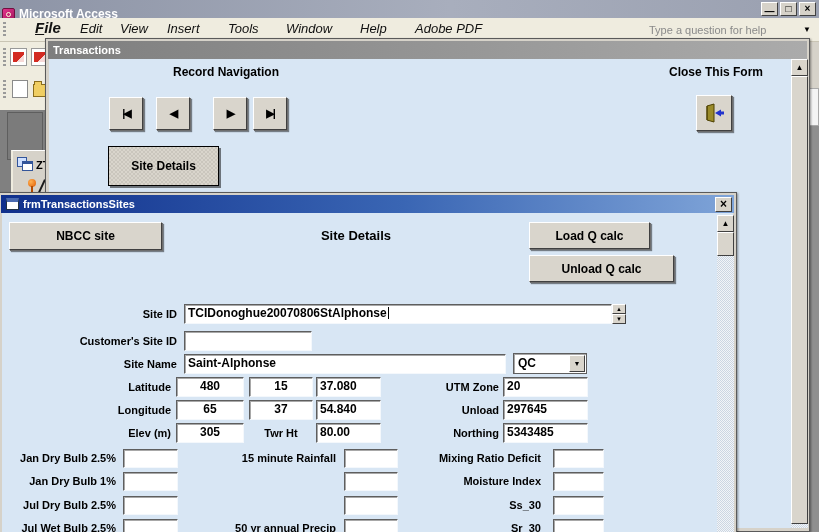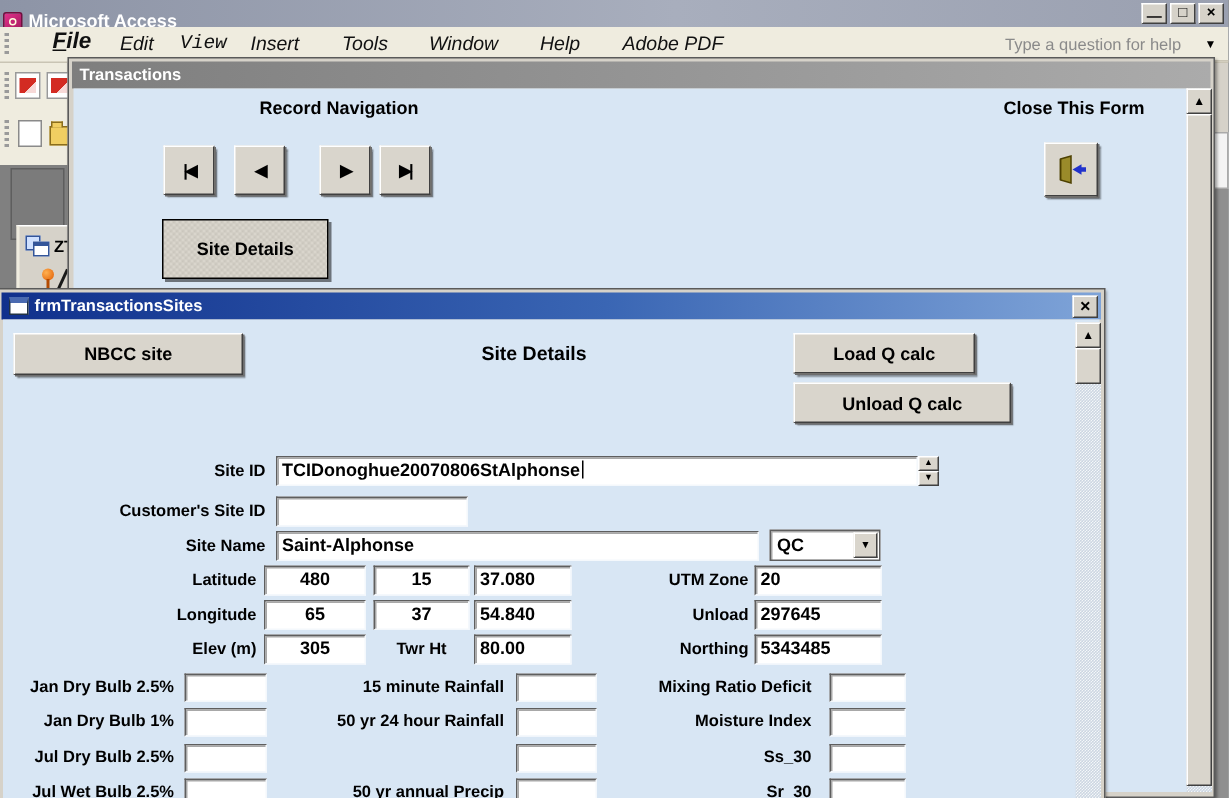--- a/index.html
+++ b/index.html
@@ -27,21 +27,21 @@
     border-top:1px solid #fff; border-left:1px solid #fff;
     border-right:1px solid #404040; border-bottom:1px solid #404040;
     font-size:10px; font-weight:bold; display:flex; align-items:center; justify-content:center;
     line-height:1; }
   .menubar { left:0; top:18px; width:819px; height:24px; background:#efecdf;
     border-bottom:1px solid #c9c4b4; }
   .menu-item { position:absolute; top:3px; font-size:13px; font-style:italic;
     color:#111; display:inline-block; white-space:nowrap; }
   .menu-item.mi-file { font-size:15px; font-weight:bold; }
   .menu-item.mi-file::first-letter { text-decoration: underline; }
-  .help-box { position:absolute; top:6px; left:670px; width:150px; font-size:11px;
+  .help-box { position:absolute; top:6px; left:649px; width:150px; font-size:11px;
     color:#8a8a8a; border-bottom:1px solid #c9c4b4; padding-bottom:4px; }
   .help-arrow { position:absolute; top:7px; left:803px; font-size:8px; color:#000; }
   .grip { position:absolute; width:3px;
     background-image: repeating-linear-gradient(to bottom,#9a9a9a 0 2px, transparent 2px 4px); }
 
   
   .tb-frag { background:#efecdf; }
   .icon-pdf { position:absolute; width:17px; height:18px; background:#fff;
     border:1px solid #999; }
   .icon-pdf i { position:absolute; left:2px; top:3px; right:2px; bottom:3px;
@@ -151,21 +151,21 @@
       <span class="winbtn" style="padding-top:6px">—</span>
       <span class="winbtn">□</span>
       <span class="winbtn">×</span>
     </span>
   </div>
 
   <div class="abs menubar">
     <span class="grip" style="left:3px; top:4px; height:16px;"></span>
     <span class="menu-item mi-file" style="left:35px; top:1px;">File</span>
     <span class="menu-item" style="left:80px;">Edit</span>
-    <span class="menu-item" style="left:120px;font-family:Liberation Mono, monospace;">View</span>
+    <span class="menu-item" style="left:120px;">View</span>
     <span class="menu-item" style="left:167px;">Insert</span>
     <span class="menu-item" style="left:228px;">Tools</span>
     <span class="menu-item" style="left:286px;">Window</span>
     <span class="menu-item" style="left:360px;">Help</span>
     <span class="menu-item" style="left:415px;">Adobe PDF</span>
     <span class="help-box">Type a question for help</span>
     <span class="help-arrow">▼</span>
   </div>
 
   <div class="abs tb-frag" style="left:0; top:42px; width:45px; height:68px;">
@@ -312,21 +312,20 @@
 
     <div class="lbl" style="left:0; top:259px; width:117px;">Jan Dry Bulb 2.5%</div>
     <div class="field" style="left:124px; top:256px; width:55px; height:19px;"></div>
     <div class="lbl" style="left:182px; top:259px; width:155px;">15 minute Rainfall</div>
     <div class="field" style="left:345px; top:256px; width:54px; height:19px;"></div>
     <div class="lbl" style="left:397px; top:259px; width:145px;">Mixing Ratio Deficit</div>
     <div class="field" style="left:554px; top:256px; width:51px; height:19px;"></div>
 
     <div class="lbl" style="left:0; top:282px; width:117px;">Jan Dry Bulb 1%</div>
     <div class="field" style="left:124px; top:279px; width:55px; height:19px;"></div>
-    <div class="lbl" style="left:182px; top:282px; width:155px;">50 yr 24 hour Rainfall</div>
     <div class="field" style="left:345px; top:279px; width:54px; height:19px;"></div>
     <div class="lbl" style="left:397px; top:282px; width:145px;">Moisture Index</div>
     <div class="field" style="left:554px; top:279px; width:51px; height:19px;"></div>
 
     <div class="lbl" style="left:0; top:306px; width:117px;">Jul Dry Bulb 2.5%</div>
     <div class="field" style="left:124px; top:303px; width:55px; height:19px;"></div>
     <div class="field" style="left:345px; top:303px; width:54px; height:19px;"></div>
     <div class="lbl" style="left:397px; top:306px; width:145px;">Ss_30</div>
     <div class="field" style="left:554px; top:303px; width:51px; height:19px;"></div>
 

